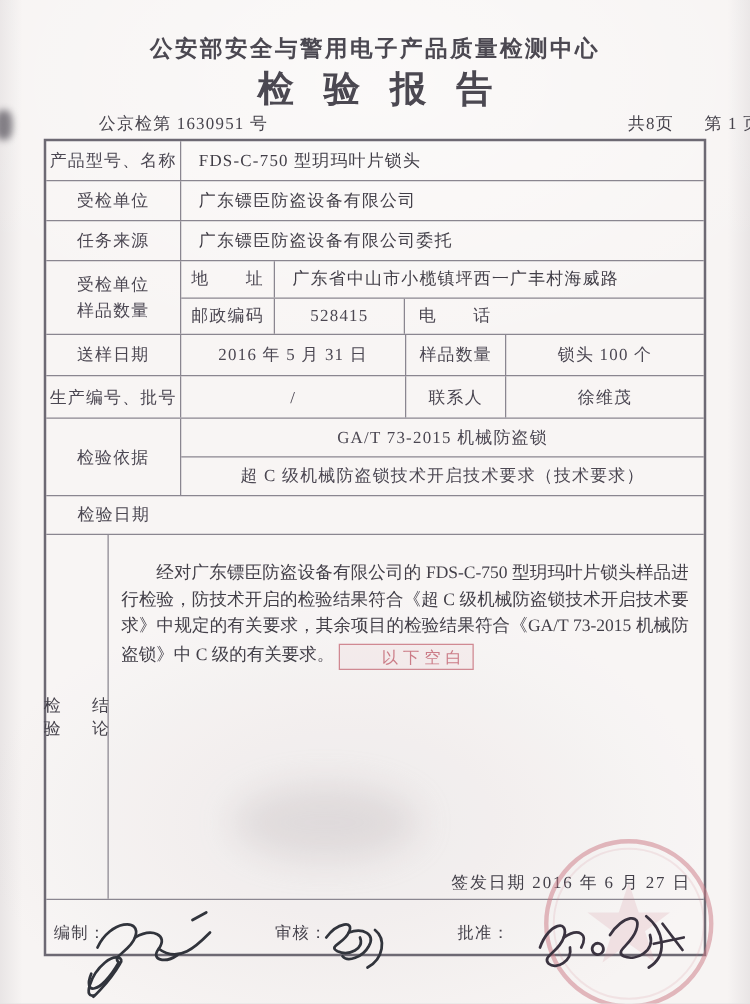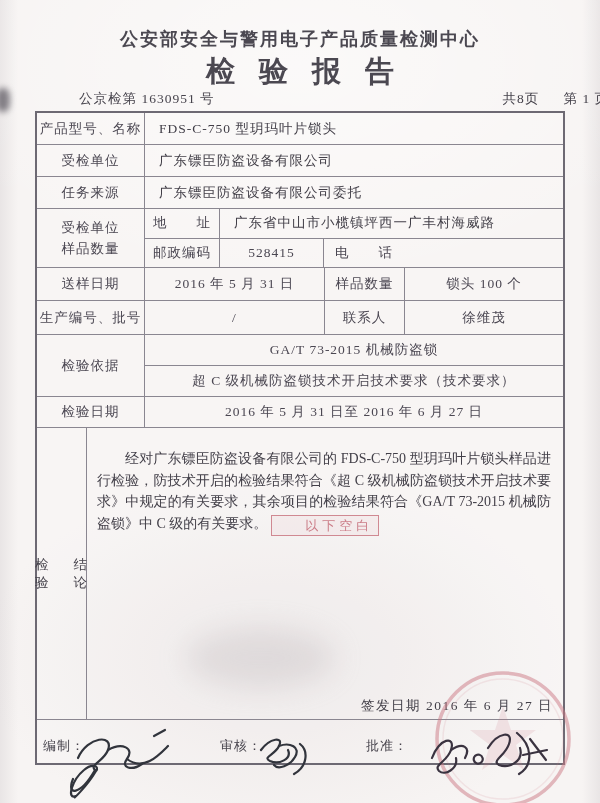--- a/index.html
+++ b/index.html
@@ -145,21 +145,20 @@
           <div class="cell value-center">GA/T 73-2015 机械防盗锁</div>
         </div>
         <div class="subrow">
           <div class="cell value-center">超 C 级机械防盗锁技术开启技术要求（技术要求）</div>
         </div>
       </div>
     </div>
 
     <div class="trow" style="height:31px">
       <div class="cell label-cell">检验日期</div>
-      <div class="cell value-center">2016 年 5 月 31 日至 2016 年 6 月 27 日</div>
     </div>
 
     <div class="trow" style="height:292px">
       <div class="concl-label">
         <span>检验</span>
         <span>结论</span>
       </div>
       <div class="concl-body">
         <p>
           <span>经对广东镖臣防盗设备有限公司的 FDS-C-750 型玥玛叶片锁头样品进行检验，防技术开启的检验结果符合《超 C 级机械防盗锁技术开启技术要求》中规定的有关要求，其余项目的检验结果符合《GA/T 73-2015 机械防盗锁》中 C 级的有关要求。</span><span class="blank-stamp">以下空白</span>

